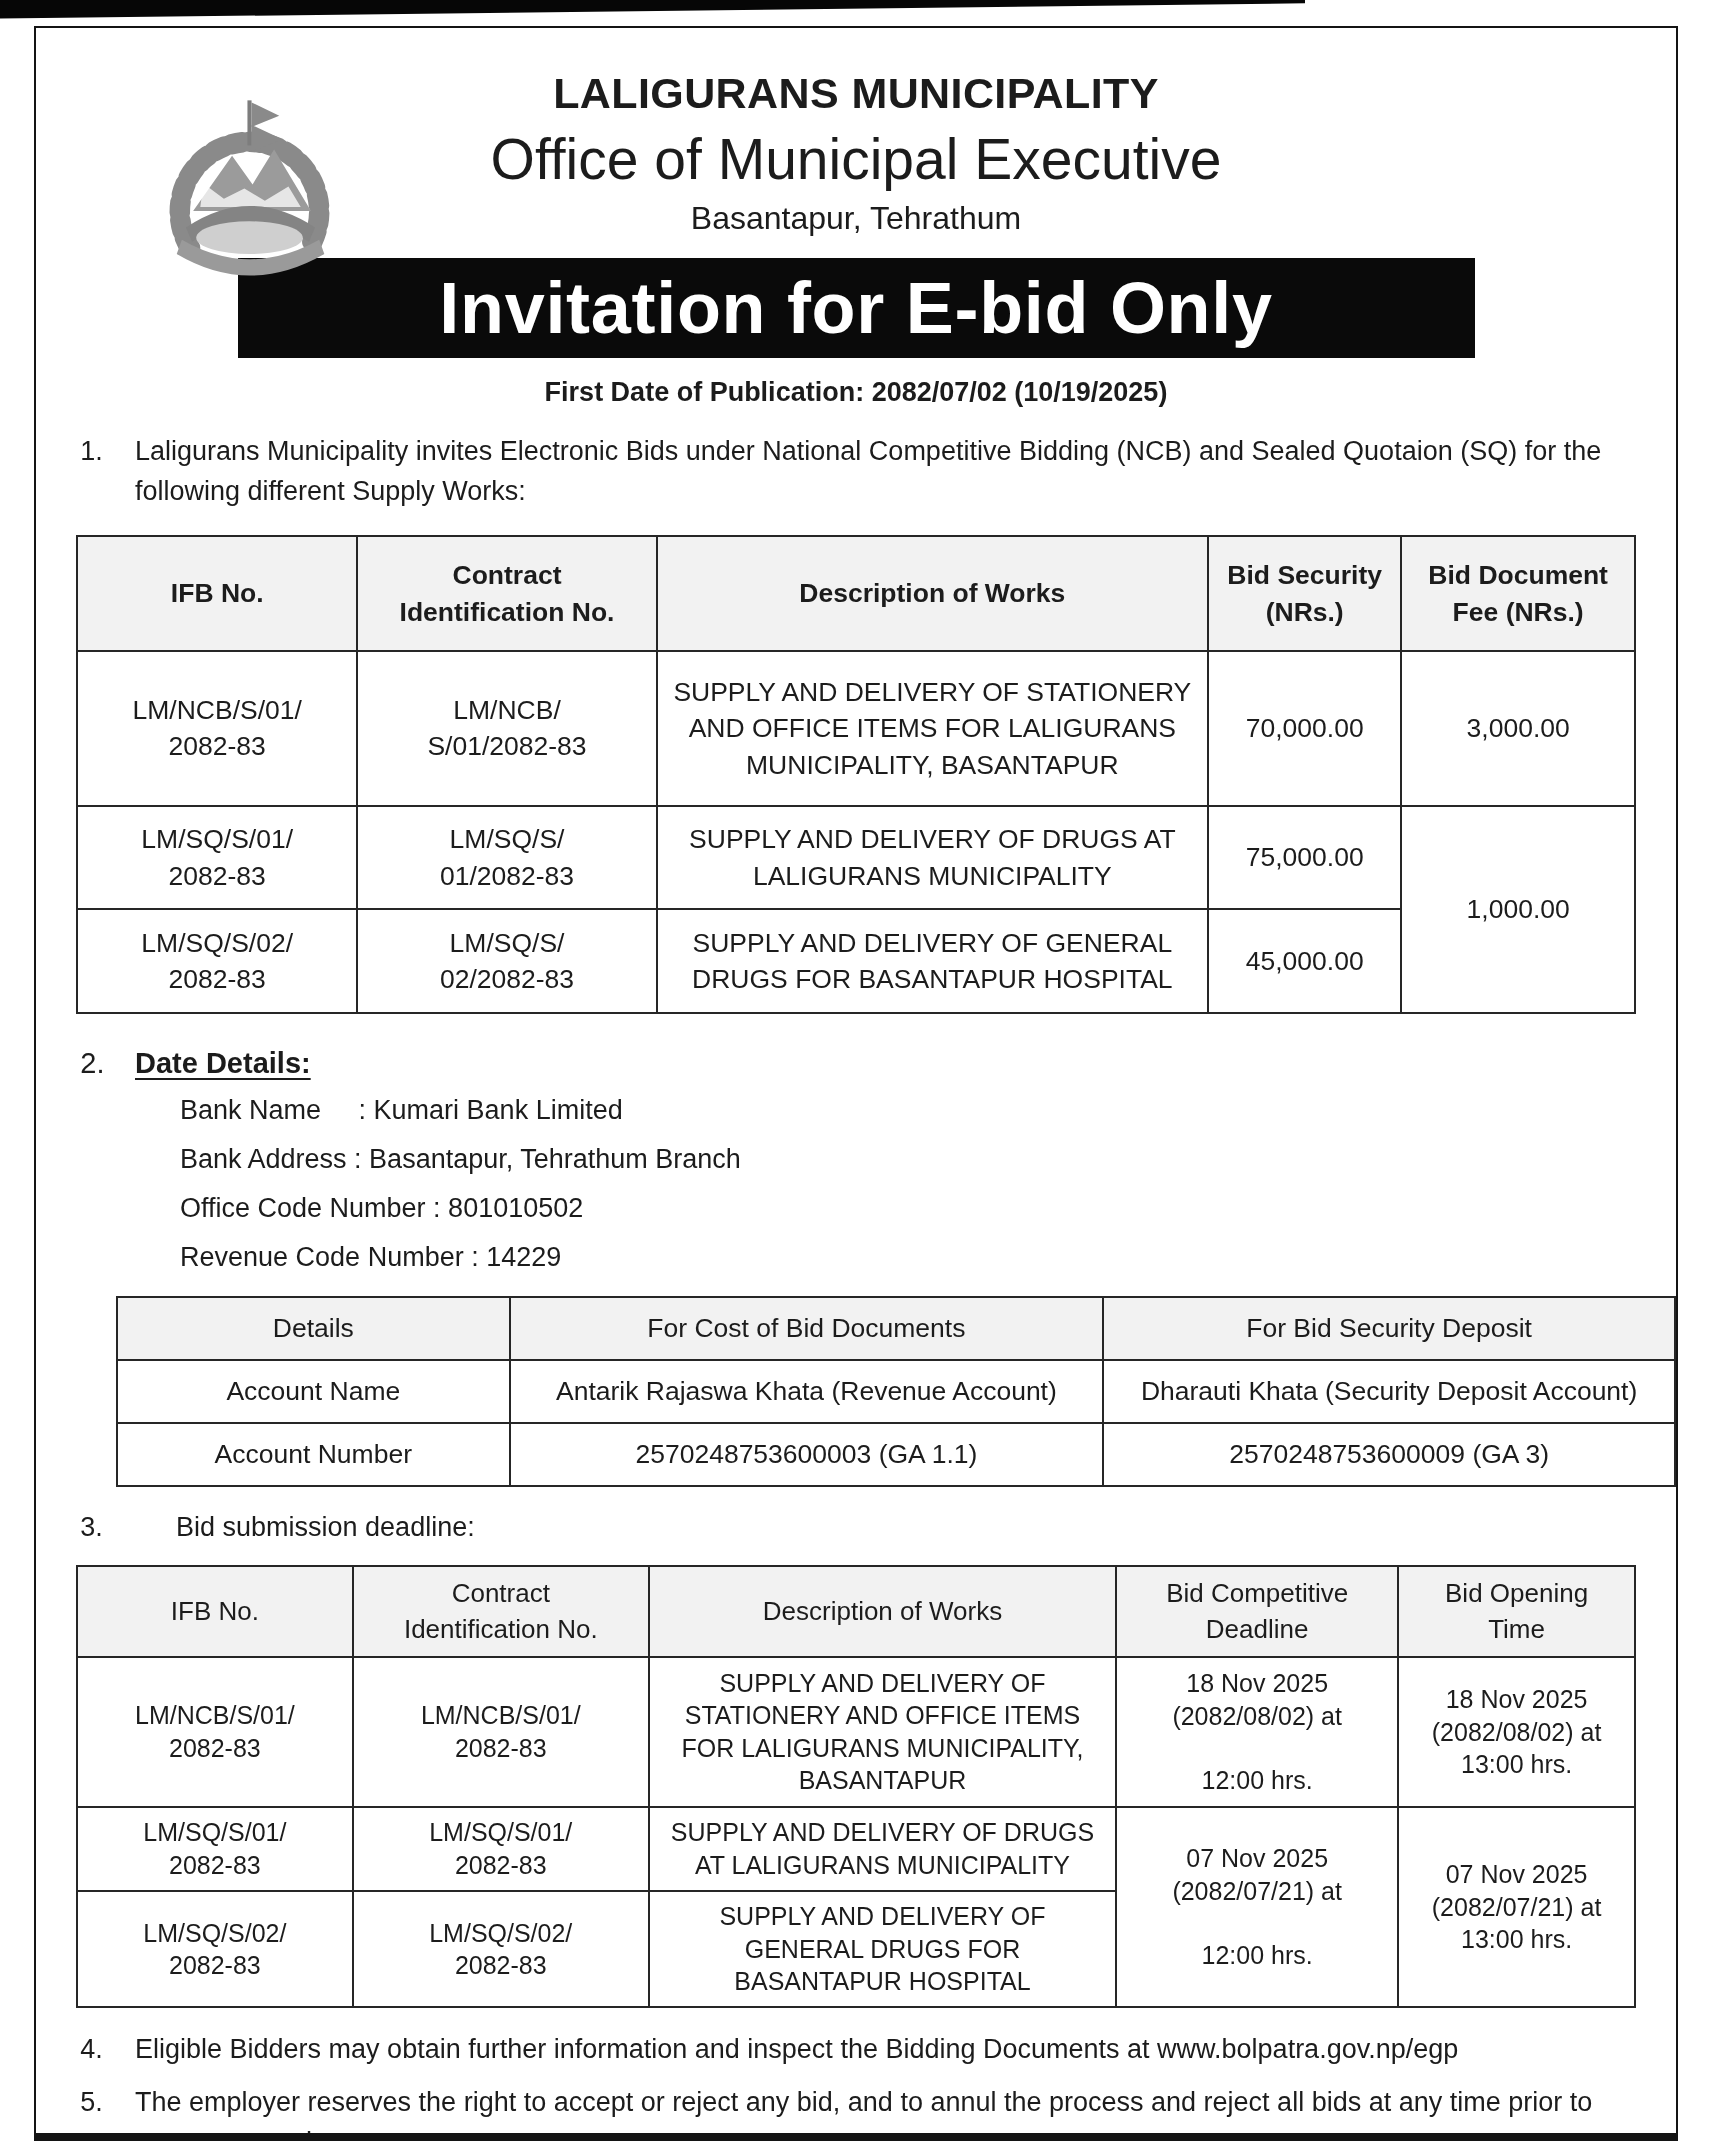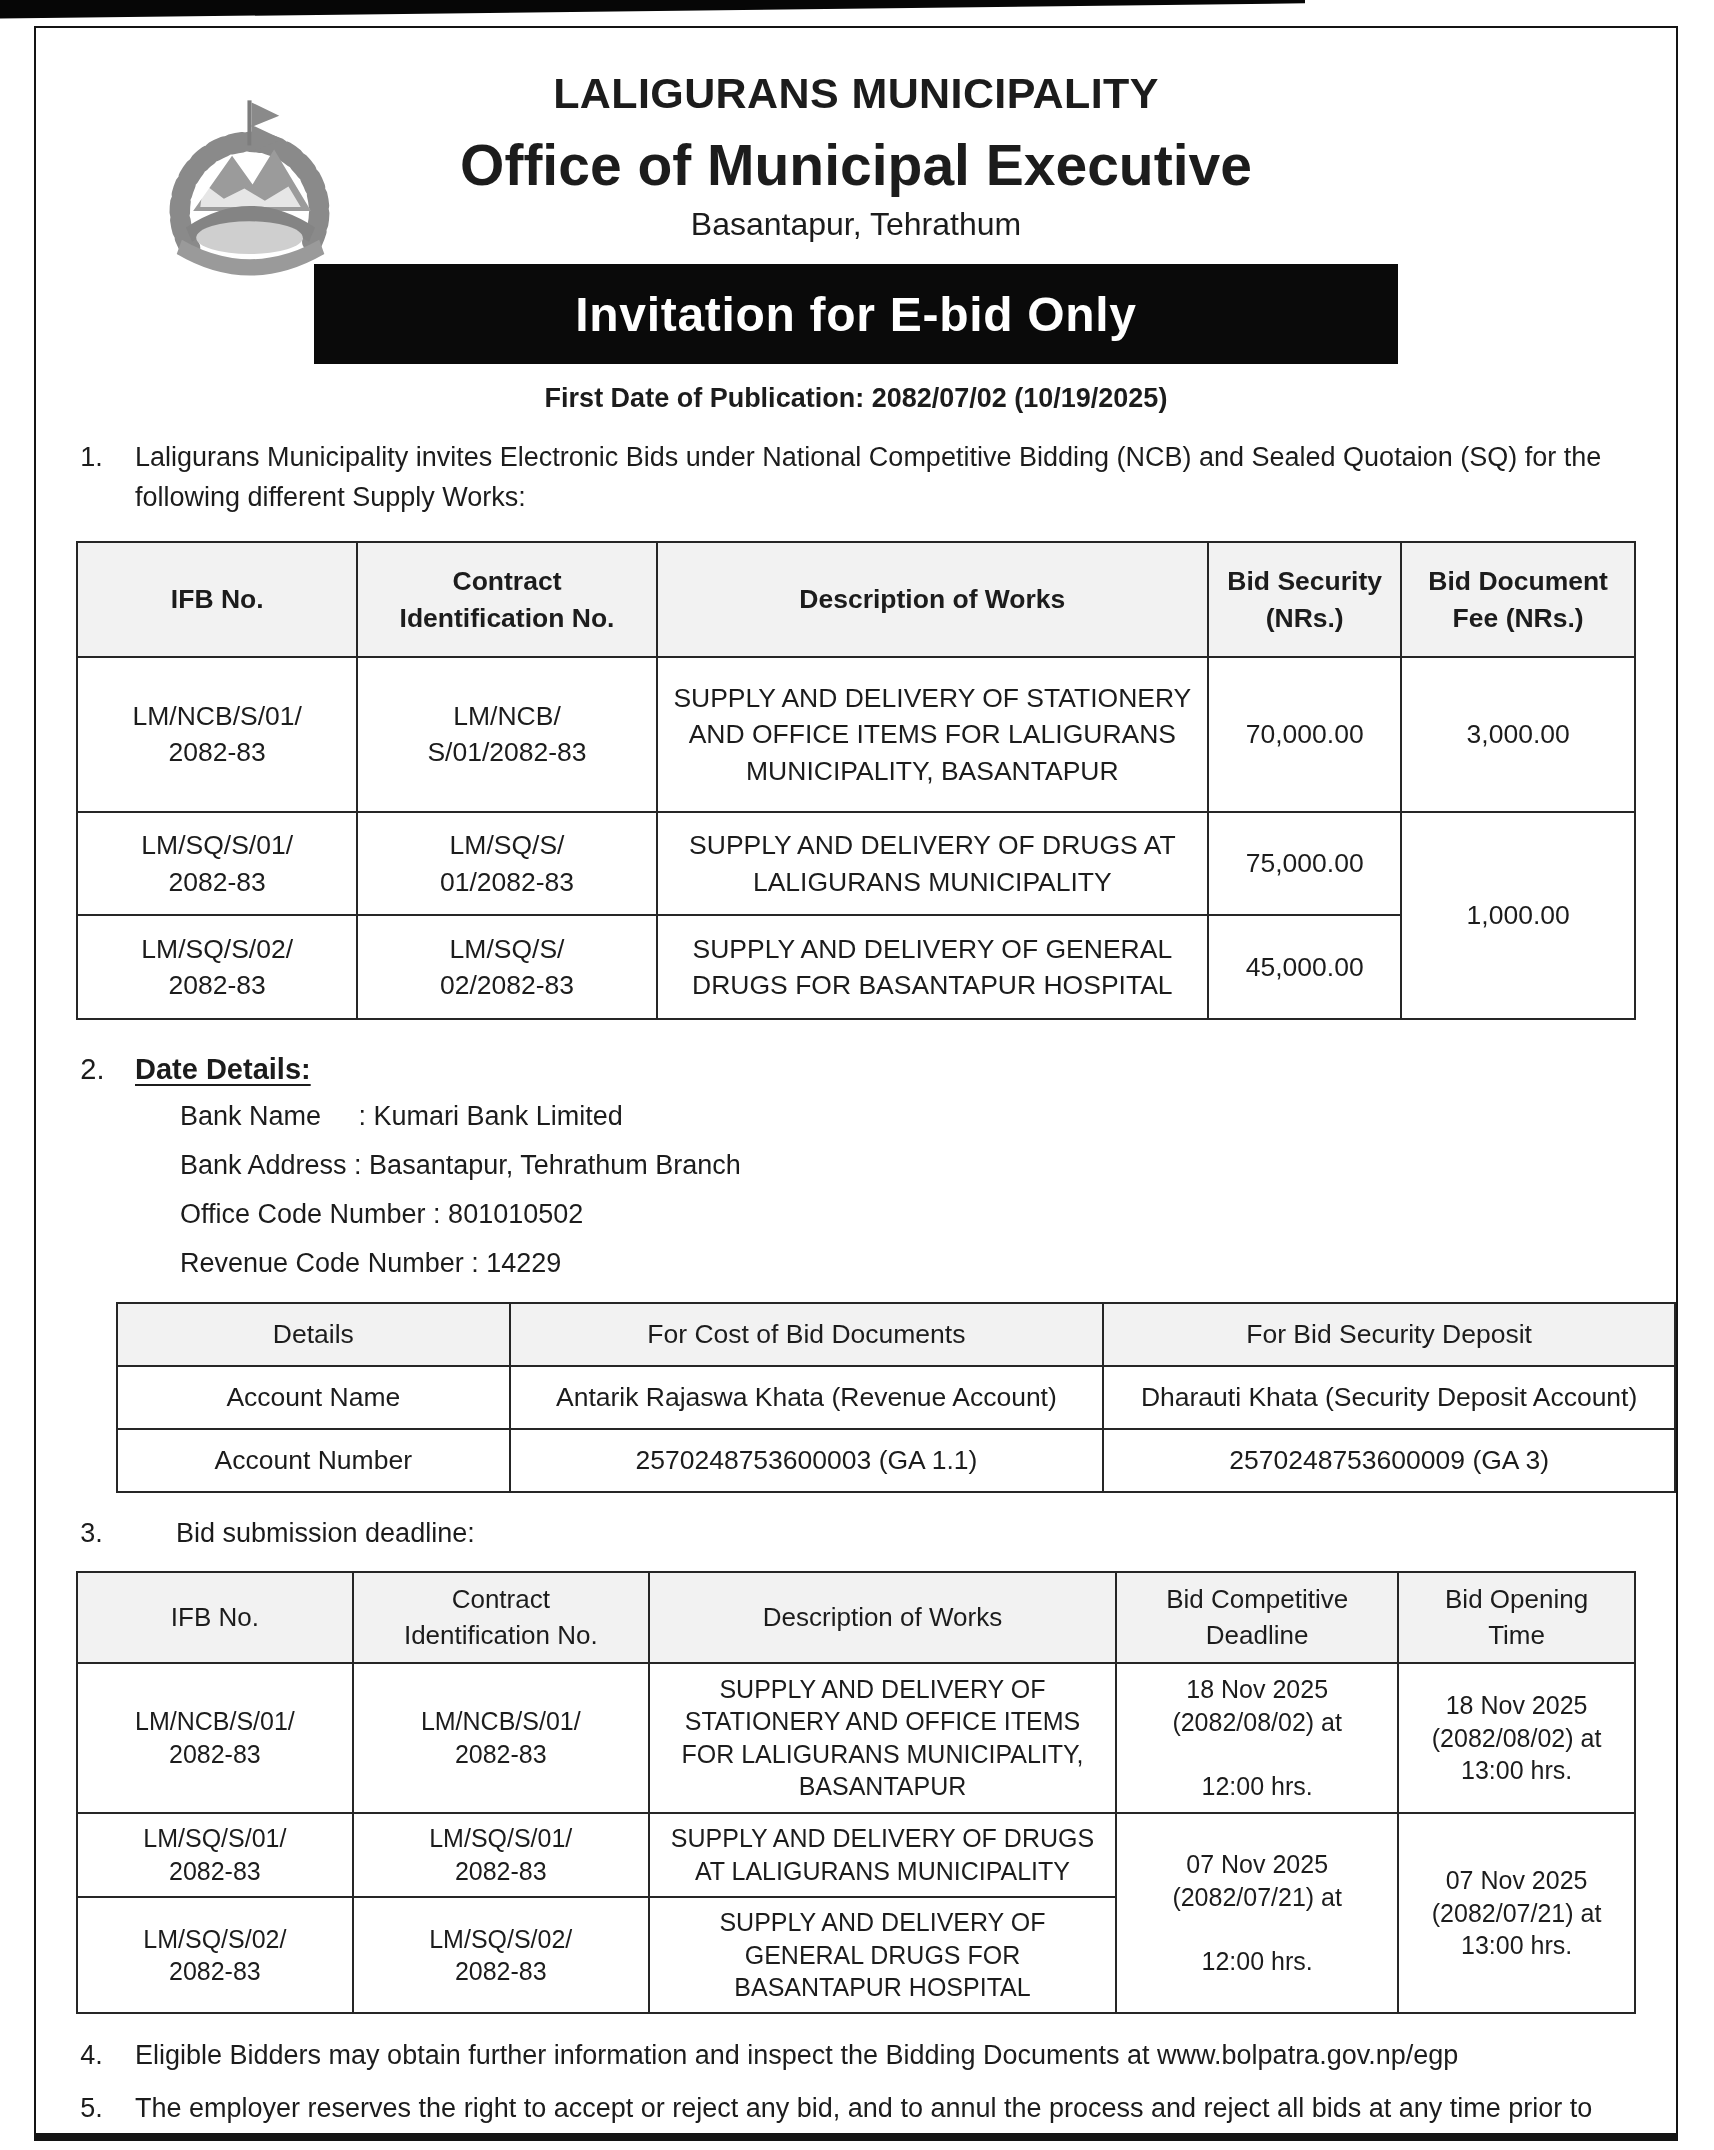--- a/index.html
+++ b/index.html
@@ -14,26 +14,26 @@
   }
   .frame{
     position:absolute;left:34px;top:26px;right:37px;bottom:10px;
     border:2.9px solid #141414;border-bottom-width:8.6px;
     padding:17px 40px;box-sizing:border-box;overflow:hidden;
   }
   
   .header{position:relative;text-align:center;}
   .logo{position:absolute;left:66px;top:17px;width:215px;height:205px;}
   .org-name{margin-top:24.4px;font-size:43px;line-height:1.12;font-weight:bold;letter-spacing:0.4px;}
-  .office-name{margin-top:16px;font-size:57px;line-height:1.12;font-weight:700;}
+  .office-name{margin-top:10px;font-size:57px;line-height:1.12;font-weight:400;}
   .address{margin-top:7.2px;font-size:32px;line-height:1.2;}
   .banner{
-    width:1084px;height:100px;margin:21.5px auto 0;background:#0a0a0a;color:#ffffff;
+    width:1237px;height:100px;margin:21.5px auto 0;background:#0a0a0a;color:#ffffff;
     display:flex;align-items:center;justify-content:center;
-    font-size:48px;font-weight:bold;letter-spacing:0.7px;
+    font-size:72px;font-weight:bold;letter-spacing:0.7px;
   }
   .pub-line{margin-top:17px;text-align:center;font-size:27px;line-height:1.3;font-weight:bold;}
   
   .item{position:relative;margin-top:21.5px;font-size:27px;line-height:1.48;padding-left:59px;}
   .item .num{position:absolute;left:4.3px;top:0;}
   .item.deep{padding-left:100px;}
   
   table{border-collapse:collapse;width:100%;table-layout:fixed;}
   th,td{border:2.2px solid #262626;text-align:center;vertical-align:middle;
         font-size:26.5px;line-height:1.38;padding:14.3px 10px;word-wrap:break-word;}

